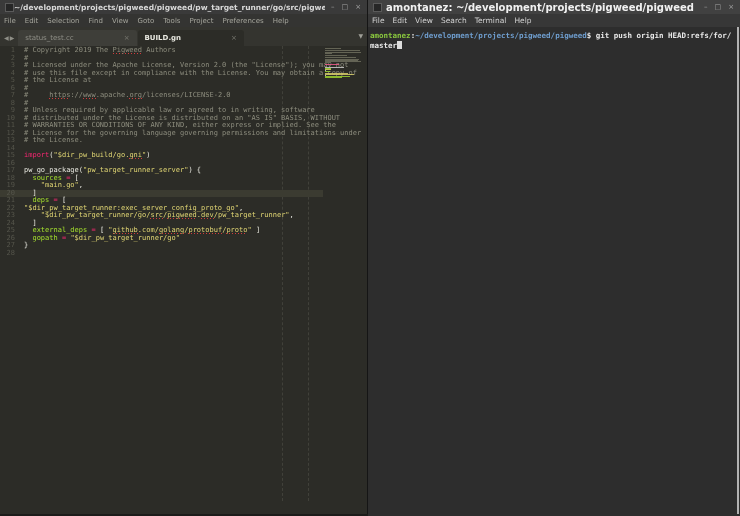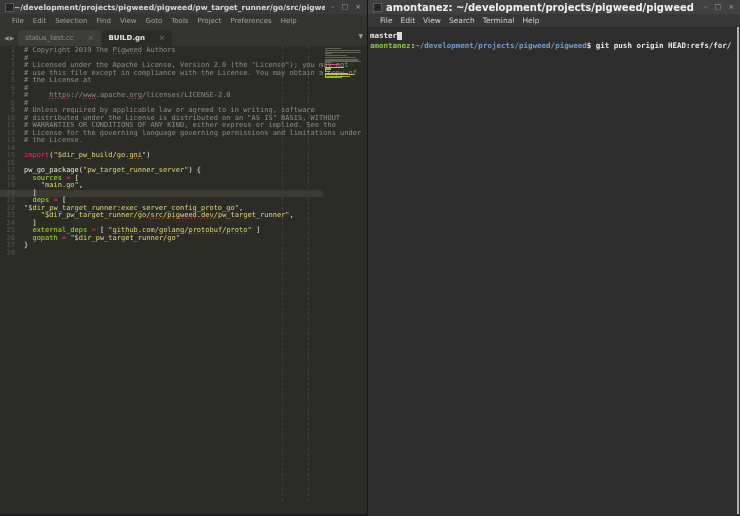--- a/index.html
+++ b/index.html
@@ -9,28 +9,28 @@
   
   #editor-win{left:0;top:0;width:367px;height:514px;background:#2c2c27;border-right:1px solid #151515;}
   .titlebar{height:14px;background:#3a3a3a;display:flex;align-items:center;}
   #term-win .titlebar{background:#414141;}
   .tb-icon{width:7px;height:7px;background:#262626;border:1px solid #5a5a5a;margin-left:5px;flex:none;}
   .tb-title{flex:1;text-align:center;font-weight:bold;color:#d9d9d9;font-size:7.5px;
     white-space:nowrap;overflow:hidden;}
   #term-win .tb-title{font-size:10px;color:#f1f1f1;}
   .tb-controls{display:flex;gap:7px;padding:0 6px;color:#a3a3a3;font-size:7px;line-height:14px;}
   .tb-controls span{cursor:default;}
-  .menubar{height:13px;display:flex;align-items:center;gap:9px;padding-left:12px;font-size:7px;
+  .menubar{height:13px;display:flex;align-items:center;gap:9px;padding-left:4px;font-size:7px;
     color:#a5a59c;background:#343432;}
   #term-win .menubar{background:#373737;color:#d2d2d2;font-size:7.5px;gap:8px;}
 
   .tabbar{height:19px;background:#34342f;display:flex;align-items:flex-end;position:relative;}
   .tab-arrows{color:#8f8f87;font-size:6px;padding:0 3px 5px 4px;letter-spacing:1px;}
   .tab{height:16px;display:flex;align-items:center;padding:0 7px;font-size:7px;margin-right:1px;
-    border-top-left-radius:3px;border-top-right-radius:3px;}
+    border-top-left-radius:3px;border-top-right-radius:3px;gap:36px;}
   .tab.inactive{background:#3e3e39;color:#8f8f87;}
   .tab.active{background:#2c2c27;color:#e8e8e0;font-weight:bold;}
   .tab .close{margin-left:14px;color:#77776f;font-size:7px;font-weight:normal;}
   .tab-overflow{position:absolute;right:4px;top:5px;color:#9f9f97;font-size:6px;}
 
   #editor-area{position:absolute;top:46px;left:0;right:0;bottom:13px;background:#2c2c27;overflow:hidden;}
   #code-rows{position:absolute;left:0;top:1px;right:44px;}
   .crow{display:flex;height:7.5px;line-height:7.6px;font-family:"DejaVu Sans Mono",monospace;
     font-size:7px;white-space:pre;}
   .crow.cur{background:#3b3b31;}
@@ -180,17 +180,17 @@
   </div>
   <div class="menubar" id="term-menubar">
       <span class="menu-item">File</span>
       <span class="menu-item">Edit</span>
       <span class="menu-item">View</span>
       <span class="menu-item">Search</span>
       <span class="menu-item">Terminal</span>
       <span class="menu-item">Help</span>
     </div>
   <div id="term-body">
+      <div class="trow"><span class="t-user">amontanez</span><span class="t-plain">:</span><span class="t-path">~/development/projects/pigweed/pigweed</span><span class="t-plain">$ git push origin HEAD:refs/for/</span></div>
       <div class="trow"><span class="t-plain">master</span><span class="cursor"></span></div>
-      <div class="trow"><span class="t-user">amontanez</span><span class="t-plain">:</span><span class="t-path">~/development/projects/pigweed/pigweed</span><span class="t-plain">$ git push origin HEAD:refs/for/</span></div>
     </div>
   <div id="term-scrollbar"></div>
 </div>
 
 </body></html>

